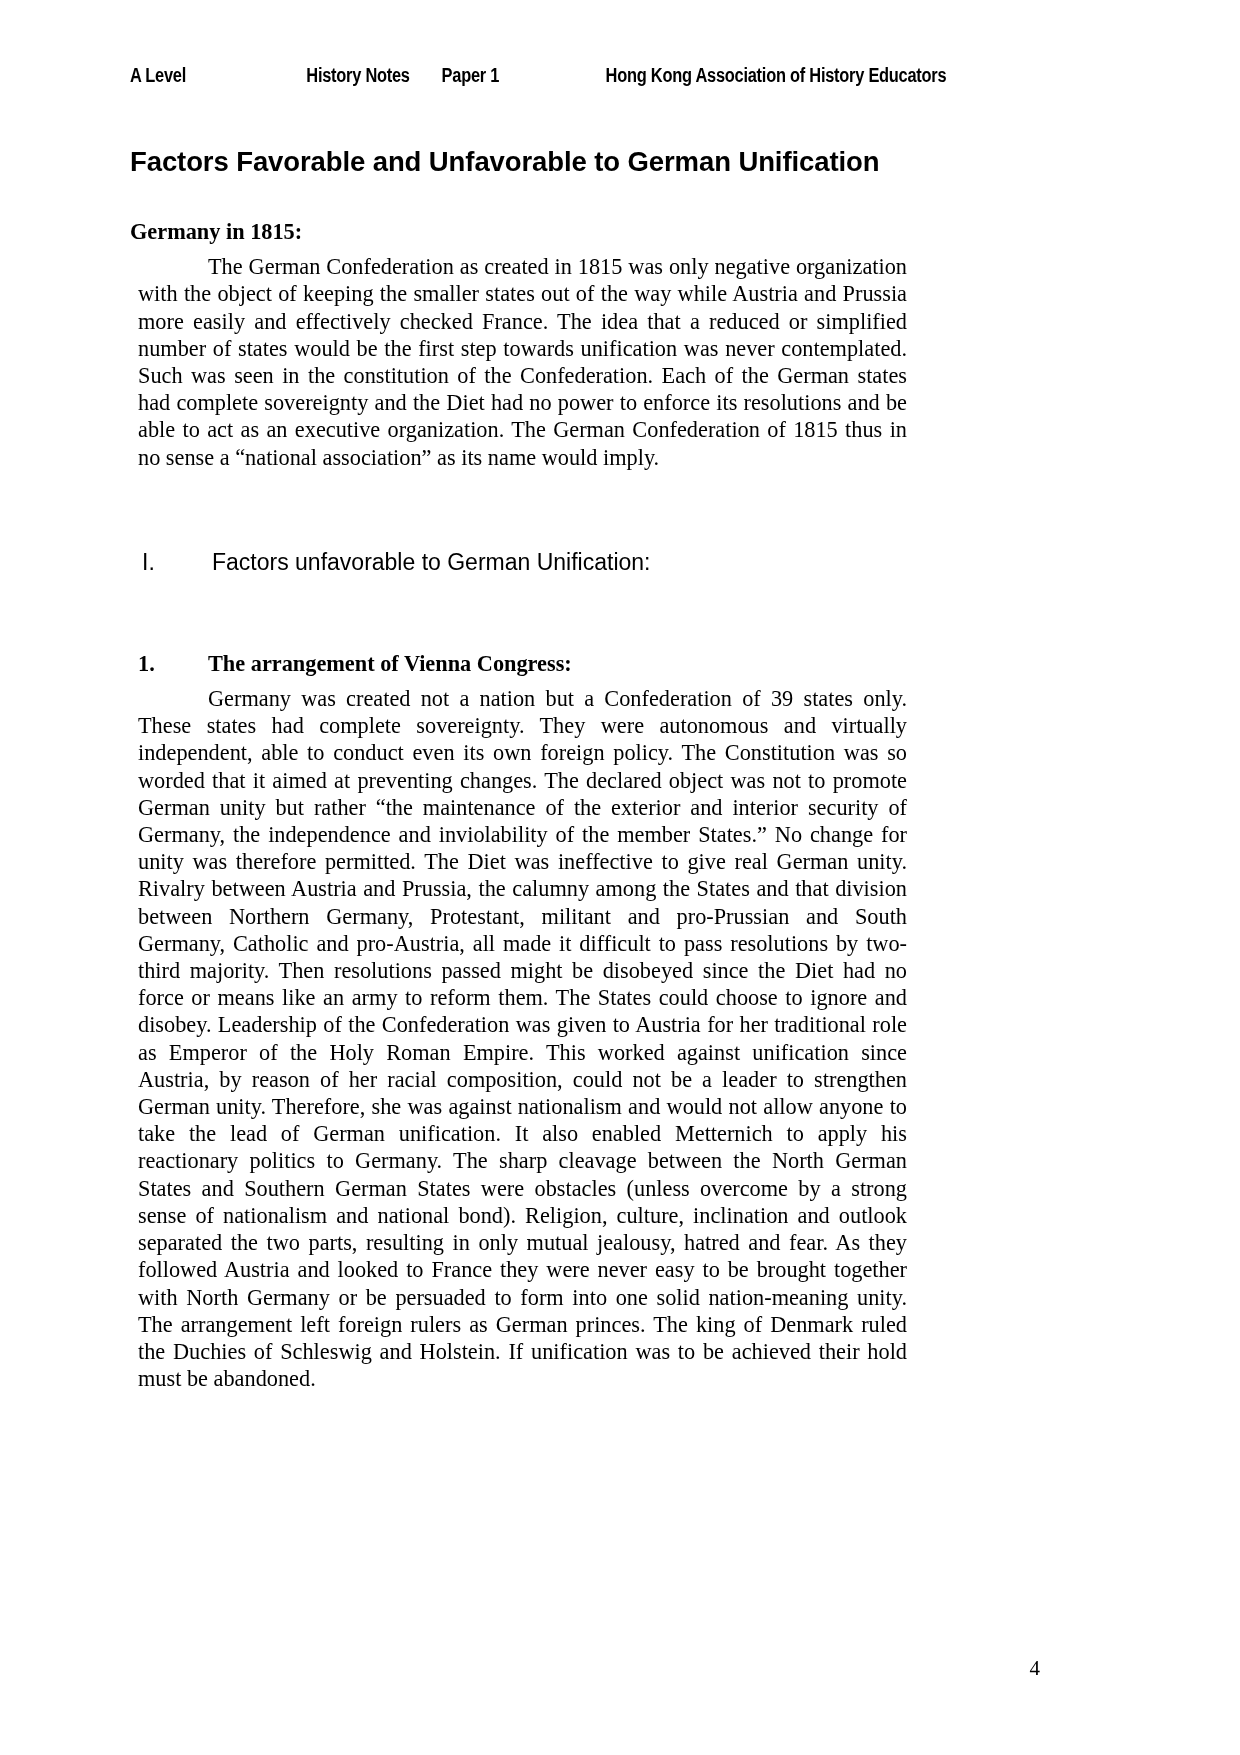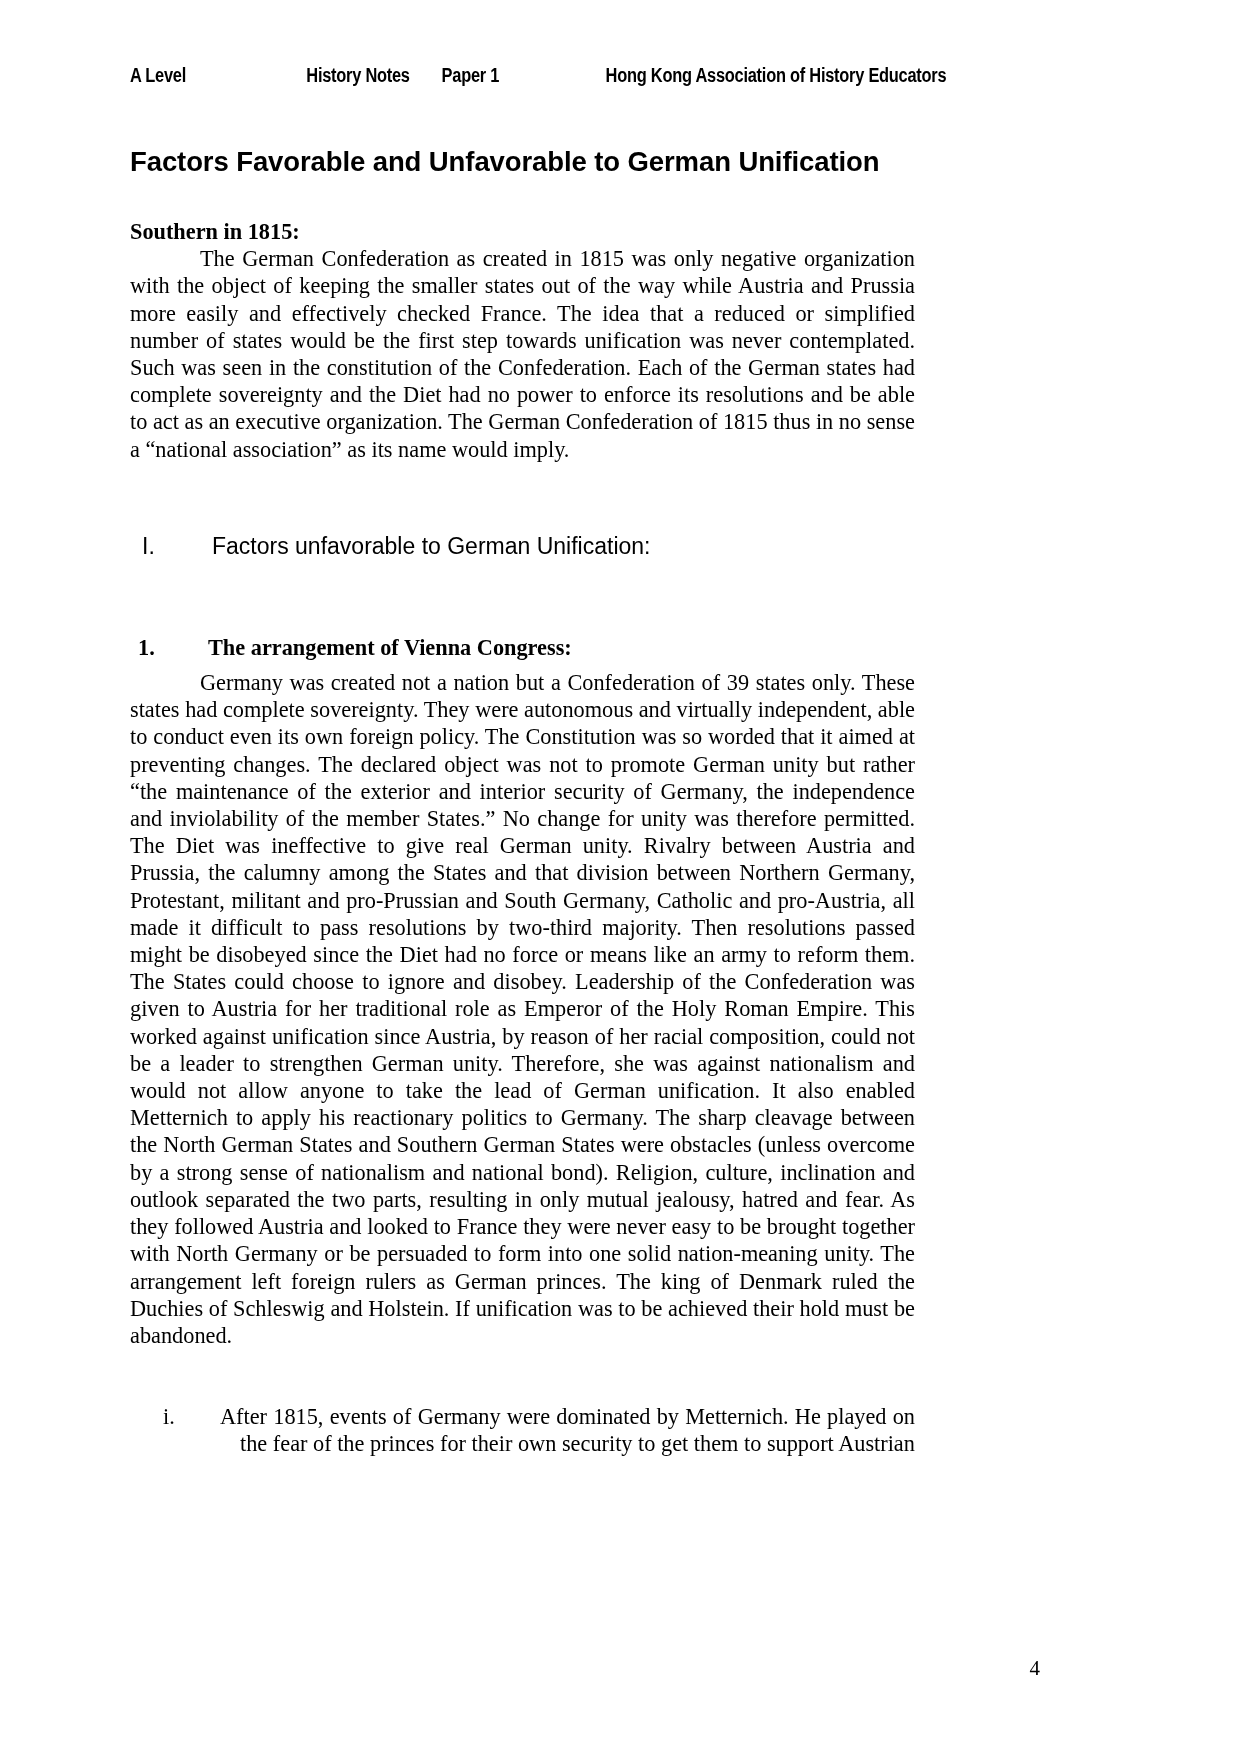--- a/index.html
+++ b/index.html
@@ -77,21 +77,21 @@
 
   .sub-head {
     font-weight: bold;
     font-size: 22.3px;
     line-height: 27.2px;
     text-align: left;
     margin: 0;
   }
 
   p.body-par {
-    margin: 0;
+    margin: 8px;
     text-indent: 70px;
     text-align: justify;
     hyphens: none;
     font-family: Liberation Serif, serif;
   }
   .vspace-md { height: 54px; }
   .vspace-lg { height: 57px; }
 
   
   .section-head {
@@ -155,33 +155,32 @@
 <div class="page">
 
   <div class="running-header">
     <span class="hdr-cell hdr-alevel">A Level</span><span class="hdr-cell hdr-notes">History Notes</span><span class="hdr-cell hdr-paper">Paper 1</span><span class="hdr-cell hdr-assoc">Hong Kong Association of History Educators</span>
   </div>
 
   <h1 class="doc-title">Factors Favorable and Unfavorable to German Unification</h1>
 
   <div class="content">
 
-    <div class="sub-head">Southern in 1815:</div>
+    <div class="sub-head">Germany in 1815:</div>
     <p class="body-par">The German Confederation as created in 1815 was only negative organization with the object of keeping the smaller states out of the way while Austria and Prussia more easily and effectively checked France.  The idea that a reduced or simplified number of states would be the first step towards unification was never contemplated.  Such was seen in the constitution of the Confederation.  Each of the German states had complete sovereignty and the Diet had no power to enforce its resolutions and be able to act as an executive organization.  The German Confederation of 1815 thus in no sense a “national association” as its name would imply.</p>
 
     <div class="vspace-lg"></div>
 
     <div class="section-head"><span class="sec-num">I.</span><span>Factors unfavorable to German Unification:</span></div>
 
     <div class="vspace-md"></div>
 
     <div class="num-head"><span class="num">1.</span><span>The arrangement of Vienna Congress:</span></div>
     <p class="body-par">Germany was created not a nation but a Confederation of 39 states only.  These states had complete sovereignty.  They were autonomous and virtually independent, able to conduct even its own foreign policy.  The Constitution was so worded that it aimed at preventing changes.  The declared object was not to promote German unity but rather “the maintenance of the exterior and interior security of Germany, the independence and inviolability of the member States.”  No change for unity was therefore permitted.  The Diet was ineffective to give real German unity.  Rivalry between Austria and Prussia, the calumny among the States and that division between Northern Germany, Protestant, militant and pro-Prussian and South Germany, Catholic and pro-Austria, all made it difficult to pass resolutions by two-third majority.  Then resolutions passed might be disobeyed since the Diet had no force or means like an army to reform them.  The States could choose to ignore and disobey.  Leadership of the Confederation was given to Austria for her traditional role as Emperor of the Holy Roman Empire.  This worked against unification since Austria, by reason of her racial composition, could not be a leader to strengthen German unity.  Therefore, she was against nationalism and would not allow anyone to take the lead of German unification.  It also enabled Metternich to apply his reactionary politics to Germany.  The sharp cleavage between the North German States and Southern German States were obstacles (unless overcome by a strong sense of nationalism and national bond).  Religion, culture, inclination and outlook separated the two parts, resulting in only mutual jealousy, hatred and fear.  As they followed Austria and looked to France they were never easy to be brought together with North Germany or be persuaded to form into one solid nation-meaning unity.  The arrangement left foreign rulers as German princes.  The king of Denmark ruled the Duchies of Schleswig and Holstein.  If unification was to be achieved their hold must be abandoned.</p>
 
     <div class="vspace-md"></div>
 
-    <p class="roman-item"><span class="rnum">i.</span><span>After 1815, events of Germany were dominated by Metternich.  He played on the fear of the princes for their own security to get them to support Austrian</span></p>
 
   </div>
 
   <div class="page-number">4</div>
 
 </div>
 
 </body></html>

